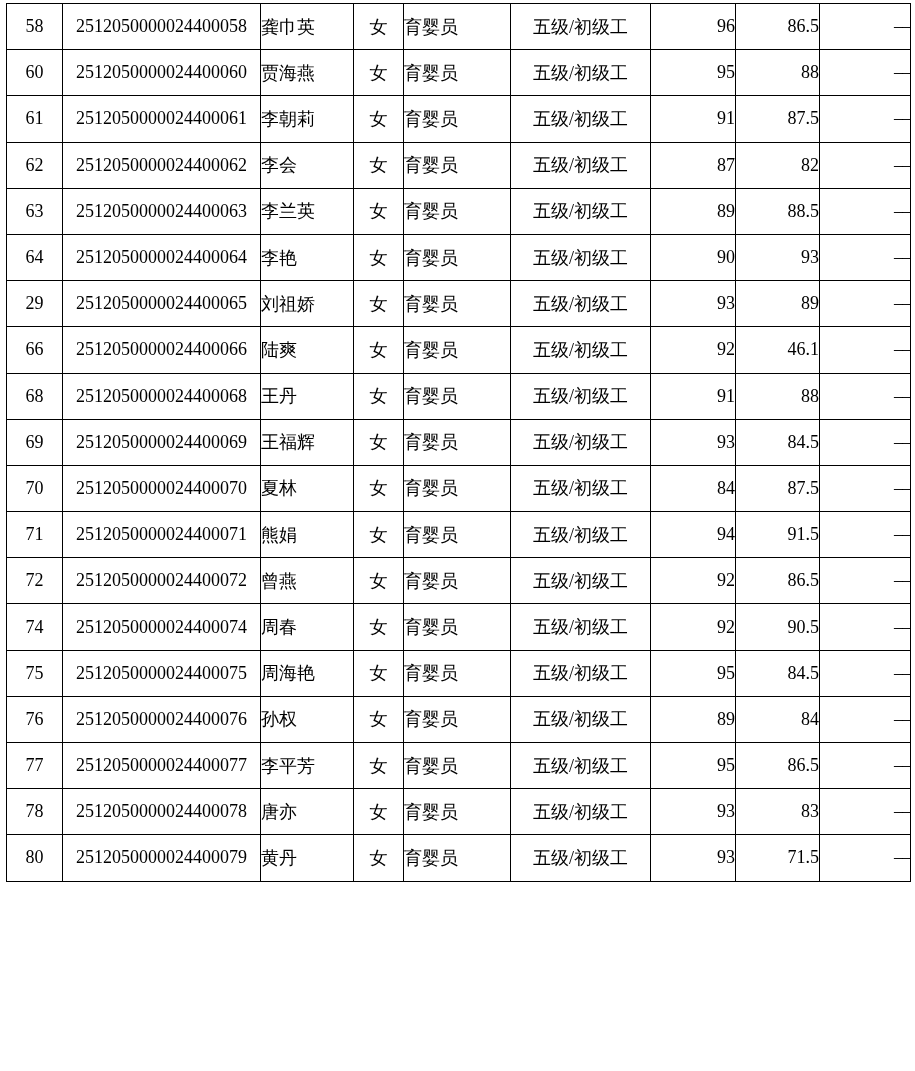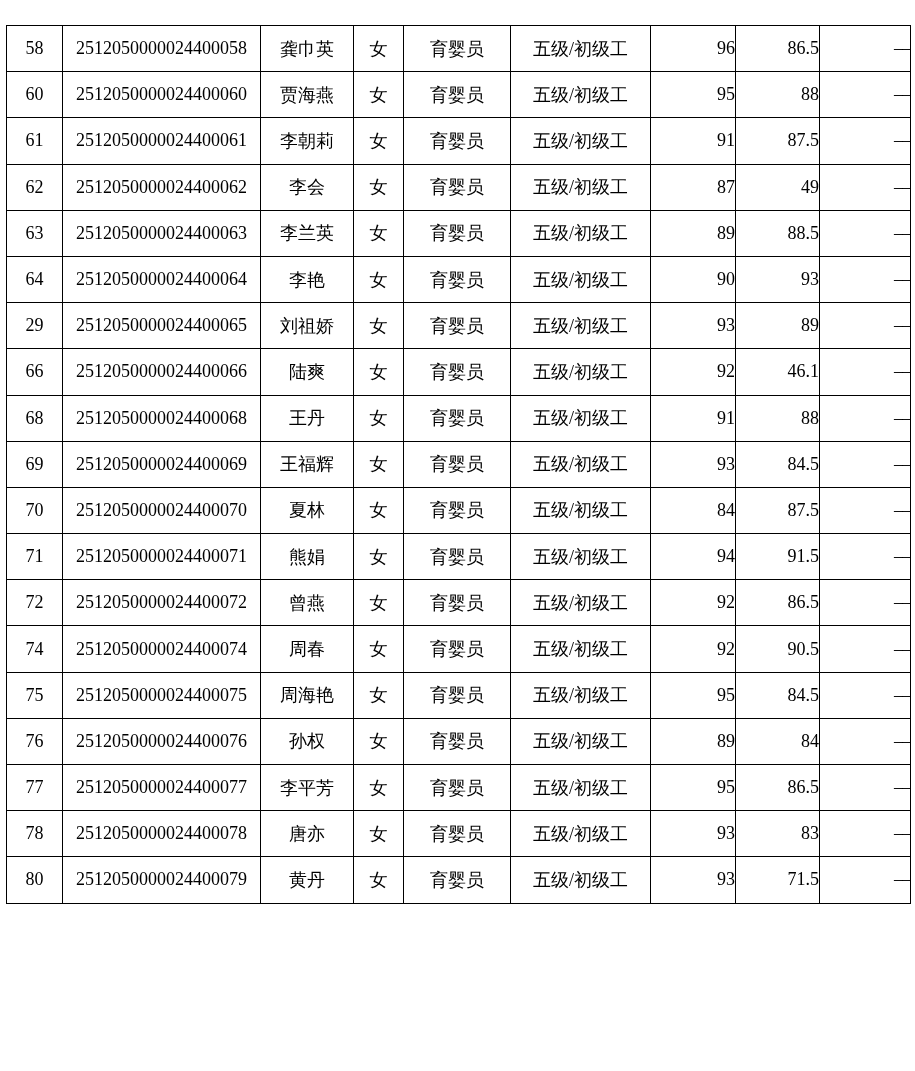--- a/index.html
+++ b/index.html
@@ -14,36 +14,35 @@
     font-family: "Liberation Serif", "DejaVu Serif", serif;
   }
   .table-wrap {
     position: absolute;
     left: 6px;
     top: 3px;
   }
   table.results {
     border-collapse: collapse;
     table-layout: fixed;
-    margin-top: 22px;
   }
   table.results td {
     border: 1.5px solid #000000;
     box-sizing: border-box;
     height: 46.2px;
     padding: 0;
     font-size: 18px;
     color: #000000;
     background: #ffffff;
     white-space: nowrap;
     overflow: hidden;
     vertical-align: middle;
   }
   td.align-center { text-align: center; }
-  td.align-left   { text-align: center;  padding-left: 8px; }
+  td.align-left   { text-align: left;  padding-left: 8px; }
   td.align-right  { text-align: right; padding-right: 12px; }
   td.col-remark   { padding-right: 15px; letter-spacing: -1px; }
 </style>
 </head>
 <body>
 
 <div class="table-wrap">
   <table class="results">
     <colgroup>
         <col style="width: 56px;">
@@ -91,21 +90,21 @@
           <td class="align-right col-remark">––</td>
         </tr>
         <tr>
           <td class="align-center">62</td>
           <td class="align-center">2512050000024400062</td>
           <td class="align-left">李会</td>
           <td class="align-center">女</td>
           <td class="align-left">育婴员</td>
           <td class="align-center">五级/初级工</td>
           <td class="align-right">87</td>
-          <td class="align-right">49</td>
+          <td class="align-right">82</td>
           <td class="align-right col-remark">––</td>
         </tr>
         <tr>
           <td class="align-center">63</td>
           <td class="align-center">2512050000024400063</td>
           <td class="align-left">李兰英</td>
           <td class="align-center">女</td>
           <td class="align-left">育婴员</td>
           <td class="align-center">五级/初级工</td>
           <td class="align-right">89</td>

